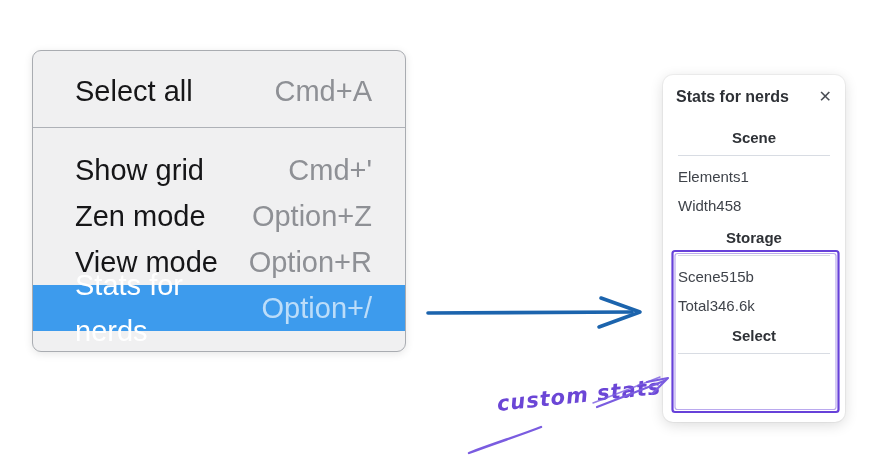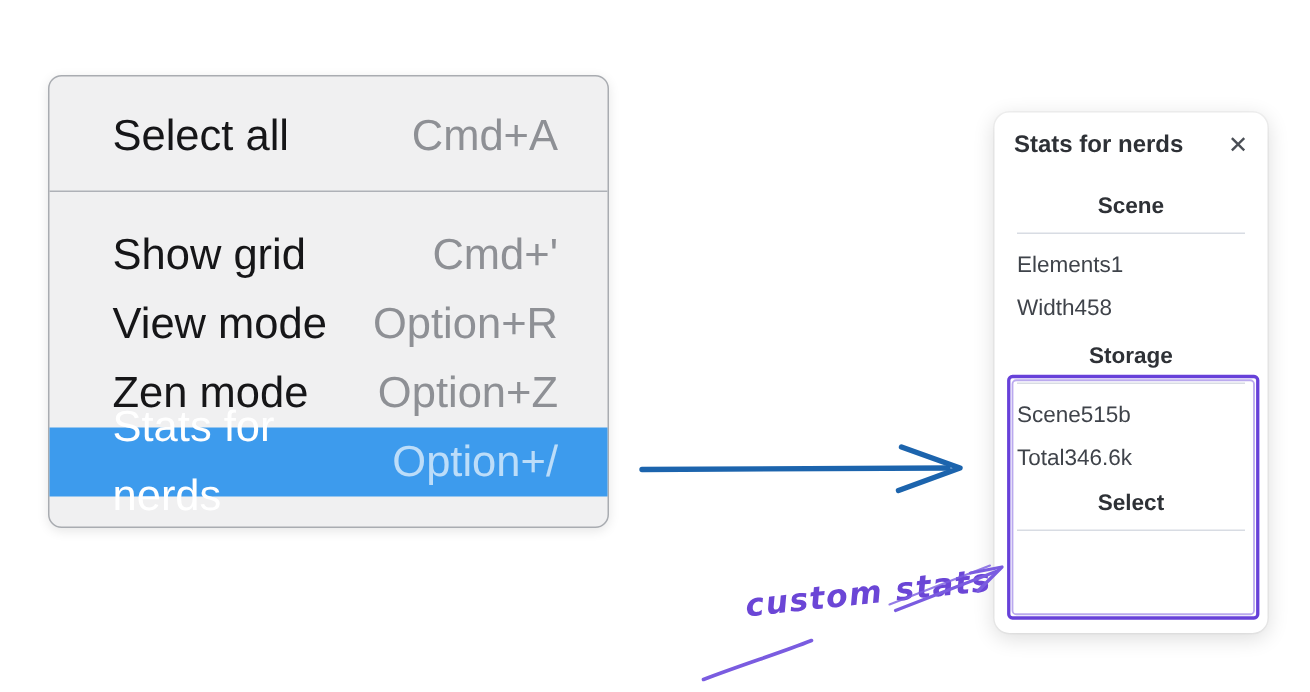--- a/index.html
+++ b/index.html
@@ -75,26 +75,26 @@
   <div class="menu-item">
     <span class="mi-label">Select all</span>
     <span class="mi-shortcut">Cmd+A</span>
   </div>
   <div class="menu-divider"></div>
   <div class="menu-item">
     <span class="mi-label">Show grid</span>
     <span class="mi-shortcut">Cmd+'</span>
   </div>
   <div class="menu-item">
+    <span class="mi-label">Zen mode</span>
+    <span class="mi-shortcut">Option+Z</span>
+  </div>
+  <div class="menu-item">
     <span class="mi-label">View mode</span>
     <span class="mi-shortcut">Option+R</span>
-  </div>
-  <div class="menu-item">
-    <span class="mi-label">Zen mode</span>
-    <span class="mi-shortcut">Option+Z</span>
   </div>
   <div class="menu-item selected">
     <span class="mi-label">Stats for nerds</span>
     <span class="mi-shortcut">Option+/</span>
   </div>
 </div>
 
 <div class="panel">
   <div class="panel-header">
     <span class="panel-title">Stats for nerds</span>

